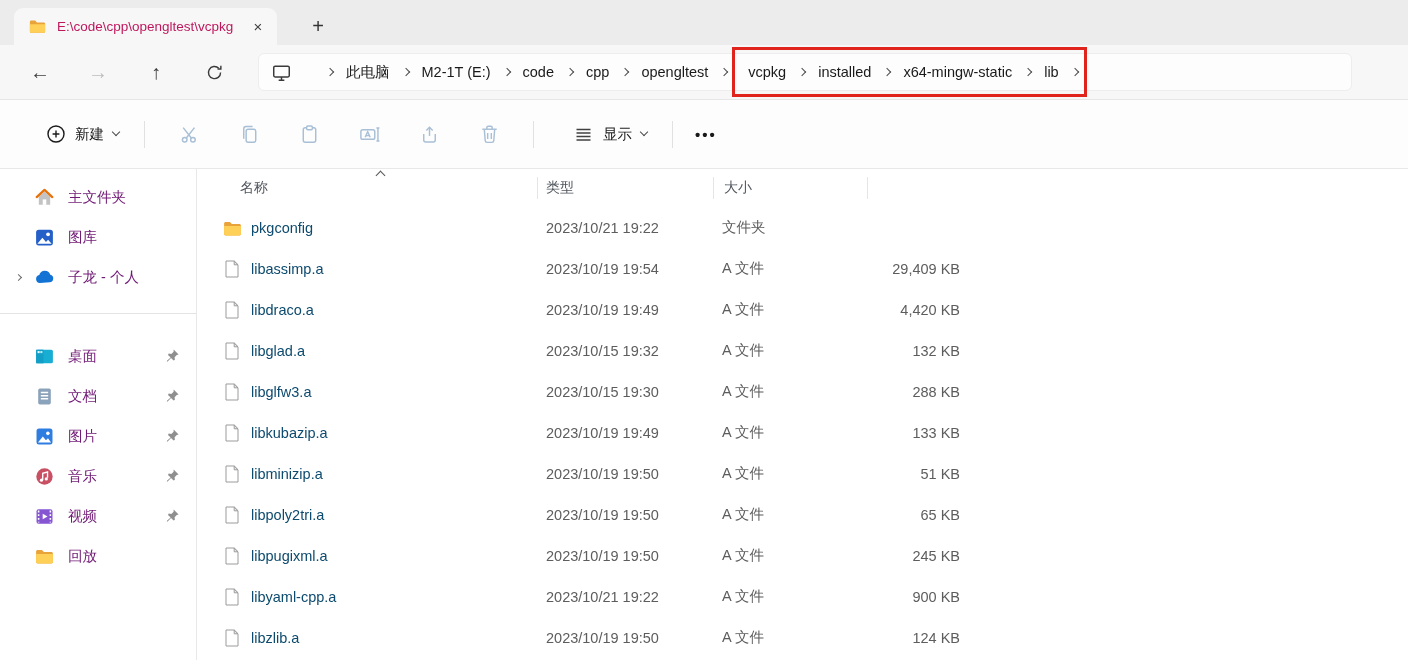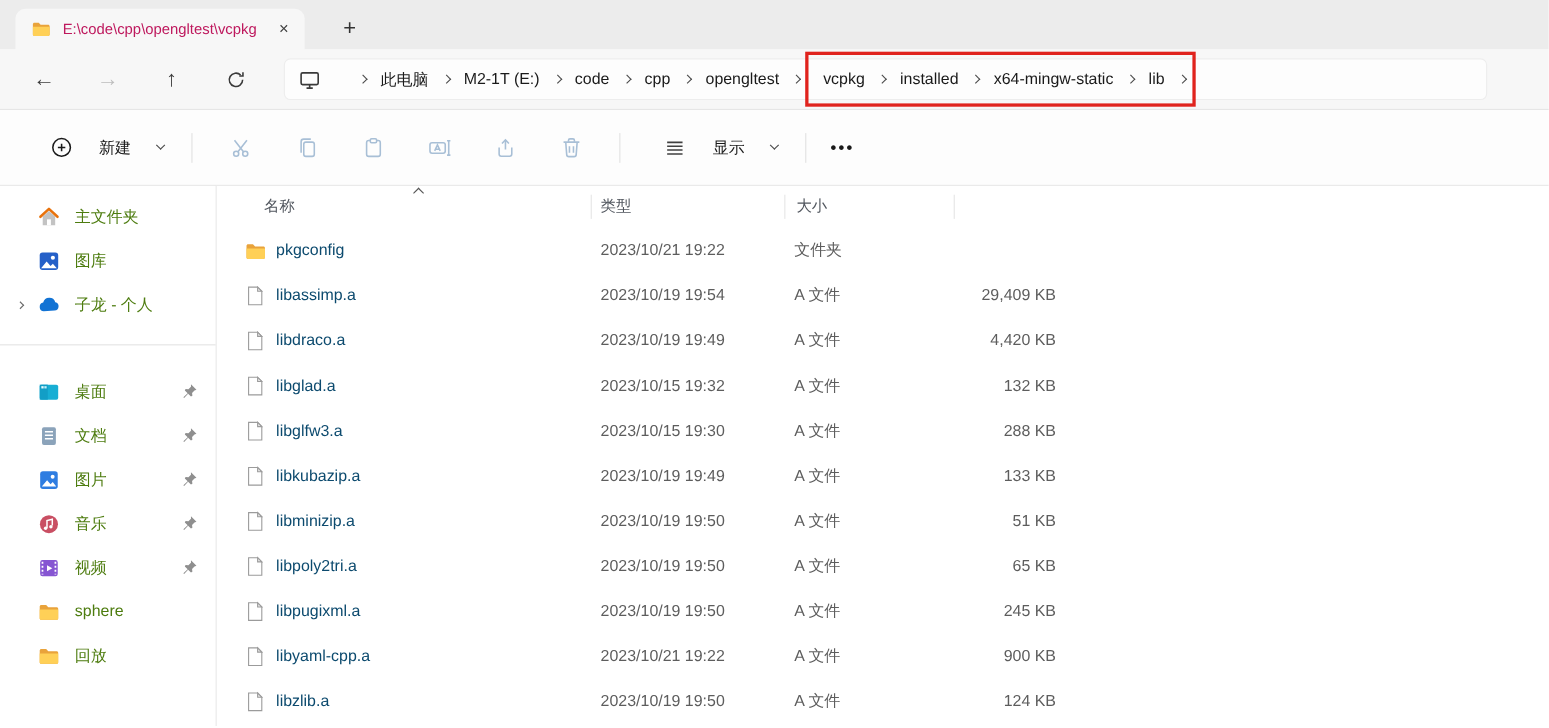--- a/index.html
+++ b/index.html
@@ -36,35 +36,35 @@
     display: inline-block; flex: none; }
   .chv.r { transform: rotate(-45deg); margin: 0 2px; }
   .chv.d { transform: rotate(45deg); margin-top: -4px; }
   .pcicon { margin-right: 4px; flex: none; }
   .hl-box { display: flex; align-items: center; height: 50px; border: 3px solid #e0231d;
     padding: 0 4px 0 2px; margin-left: 3px; flex: none; background: transparent; }
 
   
   .toolbar { height: 69px; background: #fdfdfd; border-bottom: 1px solid #e8e8e8;
     display: flex; align-items: center; padding-left: 35px; }
-  .tbtn { display: flex; align-items: center; gap: 24px; padding: 9px 11px; border-radius: 5px;
+  .tbtn { display: flex; align-items: center; gap: 9px; padding: 9px 11px; border-radius: 5px;
     color: #191919; font-size: 14.5px; flex: none; }
   .tsep { width: 1px; height: 27px; background: #e1e1e1; margin: 0 14px; flex: none; }
   .ticon { width: 40px; height: 40px; margin: 0 10px; display: flex; align-items: center;
     justify-content: center; border-radius: 5px; flex: none; }
   .more { letter-spacing: 2px; font-weight: bold; color: #1a1a1a; font-size: 15px; margin-left: 8px; }
 
   
   .main { display: flex; height: 491px; }
   .sidebar { width: 197px; flex: none; border-right: 1px solid #e8e8e8; padding-top: 8px; }
   .side-item { height: 40px; display: flex; align-items: center; padding-left: 14px; position: relative; }
   .side-item .exp { width: 20px; display: flex; align-items: center; flex: none; }
   .side-item .exp .chv { width: 5px; height: 5px; border-color: #6a6a6a; }
   .side-item .ic { width: 21px; height: 21px; margin-right: 13px; flex: none; }
-  .side-item .lbl { white-space: nowrap; color: #4d7c0f; }
+  .side-item .lbl { white-space: nowrap; color: #701a75; }
   .side-item .pin { position: absolute; right: 16px; top: 12px; width: 16px; height: 16px; }
   .side-div { height: 1px; background: #e3e3e3; margin: 16px 0 22px 0; }
 
   .content { flex: 1; }
   .list-header, .frow { display: grid; grid-template-columns: 341px 176px 154px 102px; align-items: center; }
   .list-header { height: 38px; color: #51565e; font-size: 14px; }
   .hcell { position: relative; height: 100%; display: flex; align-items: center; }
   .hcell::after { content: ""; position: absolute; right: 0; top: 8px; bottom: 8px; width: 1px; background: #e5e5e5; }
   .hcell.name { padding-left: 43px; }
   .hcell.pad8 { padding-left: 8px; }
@@ -322,30 +322,20 @@
         </span>
       </div>
       <div class="side-item">
         <span class="exp"></span>
         <span class="ic ">
           <svg width="21" height="21" viewBox="0 0 20 20">
             <path d="M2 5.2c0-.8.6-1.4 1.4-1.4h4.2l1.8 1.9h7.2c.8 0 1.4.6 1.4 1.4v8.1c0 .8-.6 1.4-1.4 1.4H3.4c-.8 0-1.4-.6-1.4-1.4z" fill="#e9a33b"></path>
             <path d="M2 7.6h16v7.6c0 .8-.6 1.4-1.4 1.4H3.4c-.8 0-1.4-.6-1.4-1.4z" fill="#ffd057"></path>
           </svg>
         </span>
-        <span class="lbl">sphere</span>
-      </div>
-      <div class="side-item">
-        <span class="exp"></span>
-        <span class="ic ">
-          <svg width="21" height="21" viewBox="0 0 20 20">
-            <path d="M2 5.2c0-.8.6-1.4 1.4-1.4h4.2l1.8 1.9h7.2c.8 0 1.4.6 1.4 1.4v8.1c0 .8-.6 1.4-1.4 1.4H3.4c-.8 0-1.4-.6-1.4-1.4z" fill="#e9a33b"></path>
-            <path d="M2 7.6h16v7.6c0 .8-.6 1.4-1.4 1.4H3.4c-.8 0-1.4-.6-1.4-1.4z" fill="#ffd057"></path>
-          </svg>
-        </span>
         <span class="lbl">回放</span>
       </div>
     </div>
 
   <div class="content">
     <div class="list-header">
       <div class="hcell name">
         <span>名称</span>
         <span class="sort-caret"></span>
       </div>

